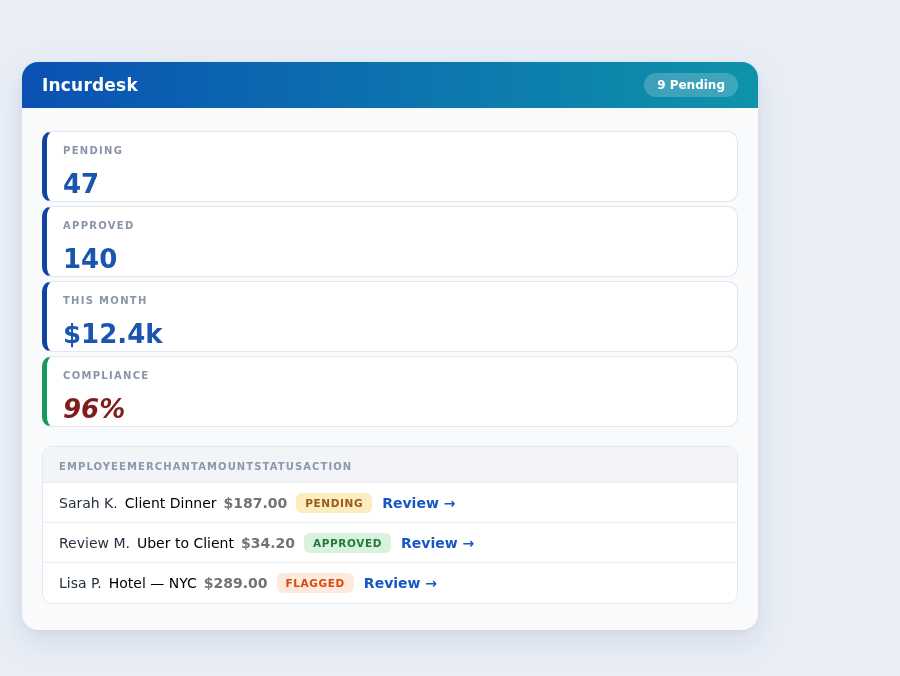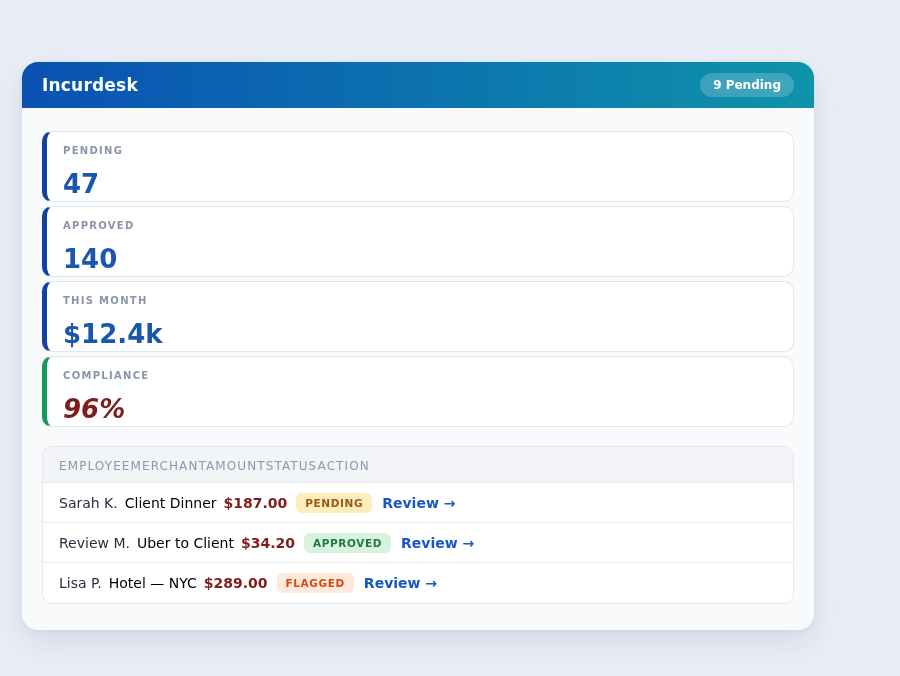--- a/index.html
+++ b/index.html
@@ -5,21 +5,21 @@
   * { box-sizing: border-box; margin: 0; padding: 0; }
   html, body {
     width: 900px; height: 676px;
     font-family: "DejaVu Sans", "Liberation Sans", sans-serif;
     background: #e9eef6;
     overflow: hidden;
   }
   .app {
     position: absolute;
     left: 22px; top: 62px;
-    width: 792px;
+    width: 736px;
     background: #f8fafc;
     border-radius: 16px;
     box-shadow: 0 12px 32px rgba(30, 60, 120, 0.10), 0 2px 6px rgba(30,60,120,0.06);
     overflow: hidden;
   }
   .app-header {
     height: 46px;
     background: linear-gradient(90deg, #0a51b3 0%, #0e93aa 100%);
     display: flex;
     align-items: center;
@@ -75,40 +75,40 @@
     border: 1px solid #e2e8f0;
     border-radius: 10px;
     overflow: hidden;
   }
   .table-header {
     background: #f2f4f8;
     padding: 8px 16px;
     border-bottom: 1px solid #e7ebf2;
   }
   .table-header span {
-    font-size: 12px;
-    font-weight: normal;
+    font-size: 10px;
+    font-weight: bold;
     letter-spacing: 1.1px;
     color: #8b98ad;
     text-transform: uppercase;
   }
   .table-row {
     display: flex;
     align-items: center;
     gap: 7px;
     padding: 0 16px;
     height: 40px;
     border-bottom: 1px solid #e9edf3;
     font-size: 14px;
     cursor: default;
   }
   .table-row:last-child { border-bottom: none; }
   .cell-employee { font-weight: normal; color: #25303f; }
   .cell-merchant { color: #000000; }
-  .cell-amount { font-weight: bold; color: #7f1d1d; }
+  .cell-amount { font-weight: bold; color: #737373; }
   .status-badge {
     font-size: 10.5px;
     font-weight: bold;
     letter-spacing: 0.6px;
     padding: 4px 9px;
     border-radius: 6px;
     margin-left: 2px;
   }
   .review-link {
     font-weight: bold;

